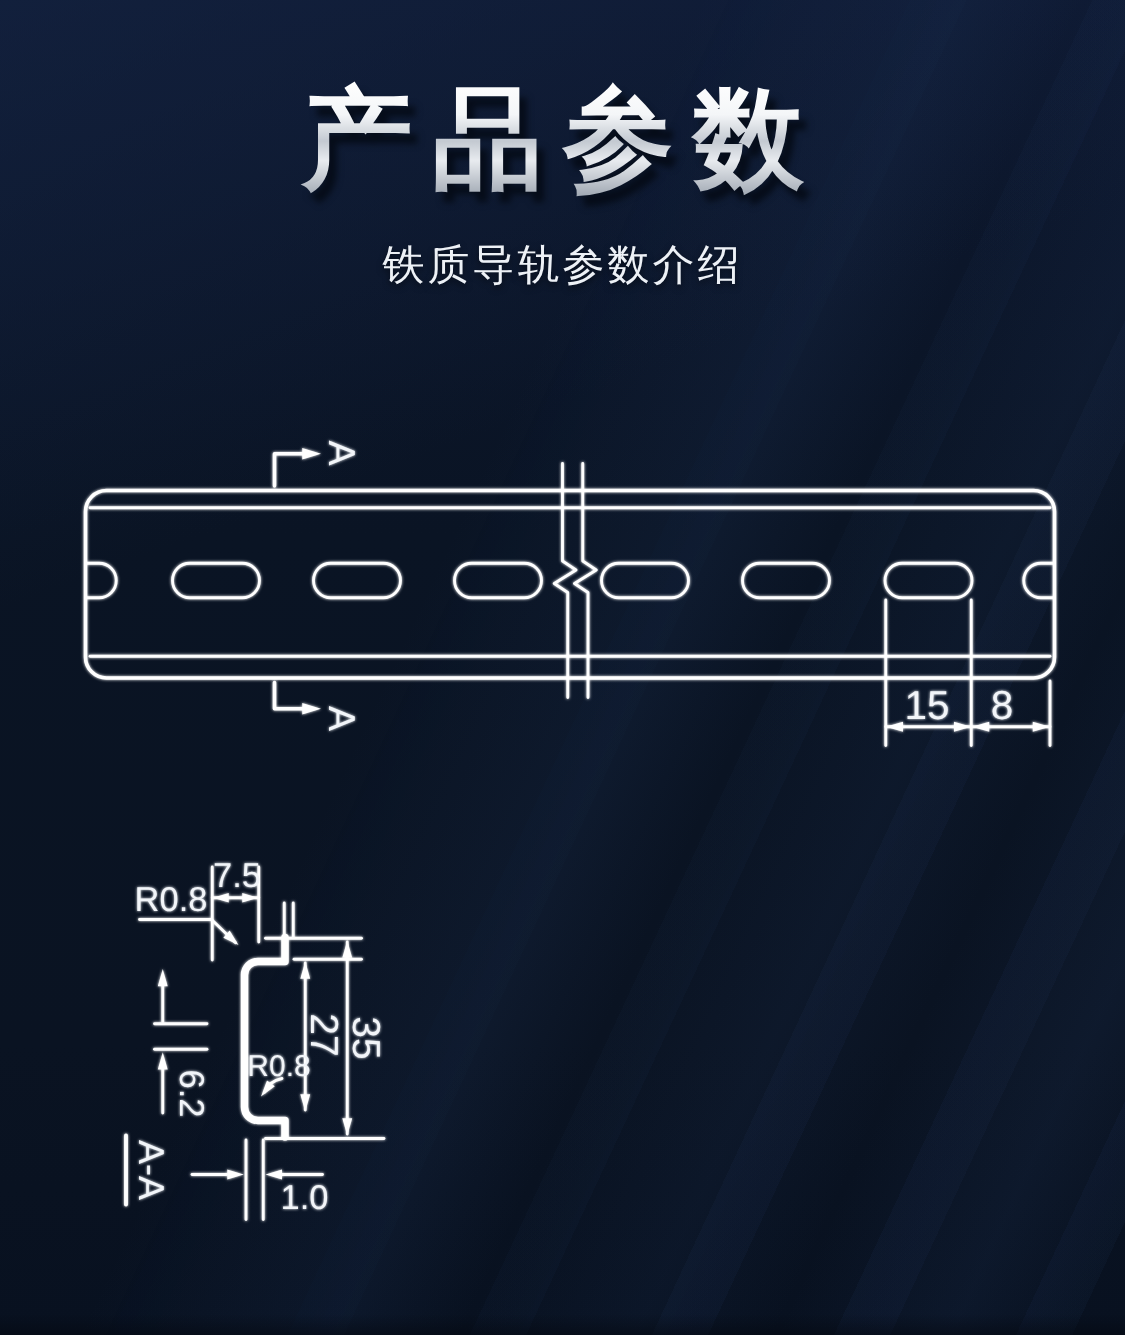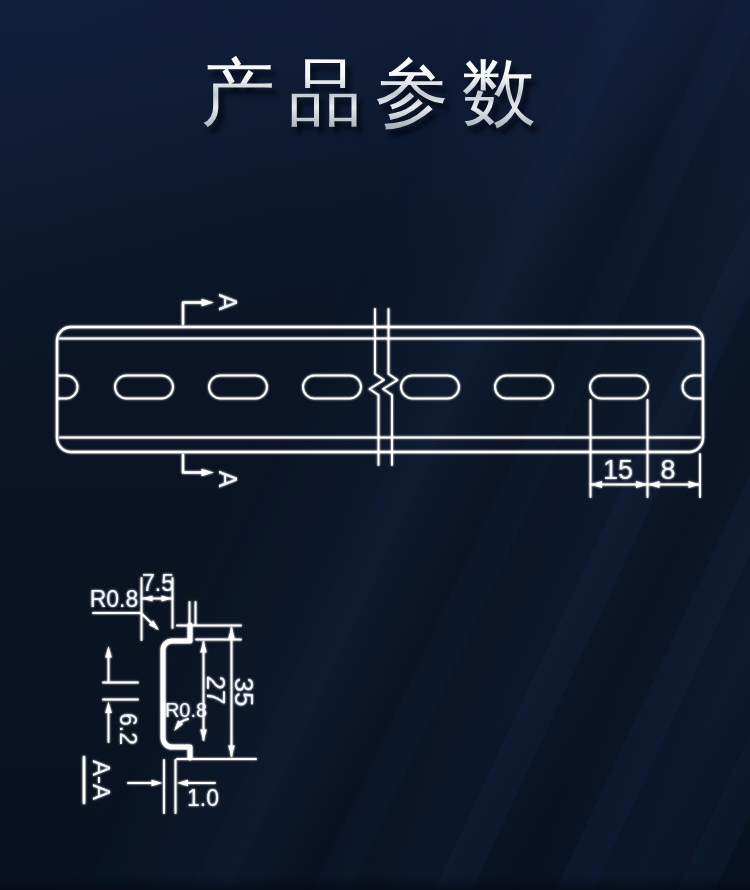--- a/index.html
+++ b/index.html
@@ -12,21 +12,21 @@
       linear-gradient(180deg,#0d1830 0%, #0a1424 40%, #0a1322 78%, #081120 100%);
   }
   .streaks{
     position:absolute;inset:0;pointer-events:none;
     background:repeating-linear-gradient(115deg, rgba(70,110,180,.05) 0 34px, rgba(0,0,0,0) 34px 110px);
     mask-image:linear-gradient(115deg, transparent 40%, #000 75%);
     -webkit-mask-image:linear-gradient(115deg, transparent 40%, #000 75%);
   }
   .title{
     position:absolute;left:0;top:52px;width:750px;text-align:center;
-    font-size:74px;font-weight:normal;letter-spacing:13px;line-height:1.1;
+    font-size:74px;font-weight:bold;letter-spacing:13px;line-height:1.1;
     background:linear-gradient(180deg,#ffffff 0%,#f4f6f8 30%,#c3c9d1 52%,#e8ebef 68%,#9aa2ad 100%);
     -webkit-background-clip:text;background-clip:text;color:transparent;
     filter:drop-shadow(5px 7px 2px rgba(3,9,20,.85));
   }
   .subtitle{
     position:absolute;left:0;top:158px;width:750px;text-align:center;
     font-size:28px;letter-spacing:2px;color:#edf1f6;
     text-shadow:0 2px 4px rgba(0,0,0,.5);
   }
   svg.drawing{position:absolute;left:0;top:0;width:750px;height:890px;}
@@ -38,20 +38,21 @@
   text.dim{fill:#f2f5f9;stroke:none;font-family:"Liberation Sans","DejaVu Sans",sans-serif;}
   .bottom-shade{position:absolute;left:0;bottom:0;width:750px;height:14px;background:linear-gradient(180deg,rgba(4,8,16,0),rgba(4,8,16,.55));}
 </style>
 </head>
 <body>
 
 <div id="page">
   <div class="streaks"></div>
 
   <div class="title">产品参数</div>
+  <div class="subtitle">铁质导轨参数介绍</div>
 
   <svg class="drawing" viewBox="0 0 750 890">
     <defs>
       <filter id="glow" x="-20%" y="-20%" width="140%" height="140%">
         <feGaussianBlur stdDeviation="1.1" result="b"></feGaussianBlur>
         <feMerge>
           <feMergeNode in="b"></feMergeNode>
           <feMergeNode in="SourceGraphic"></feMergeNode>
         </feMerge>
       </filter>

